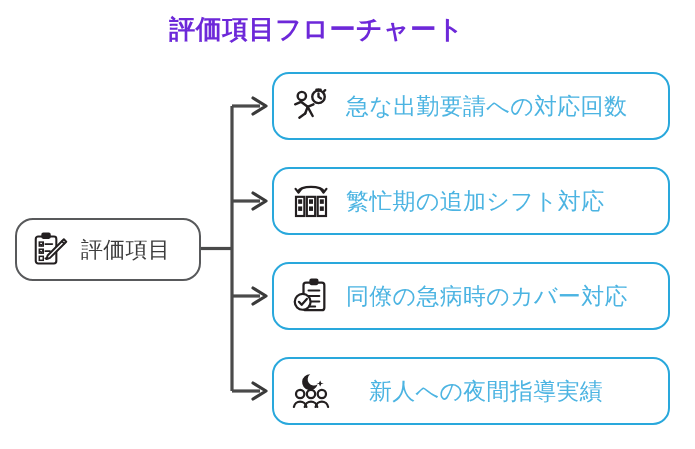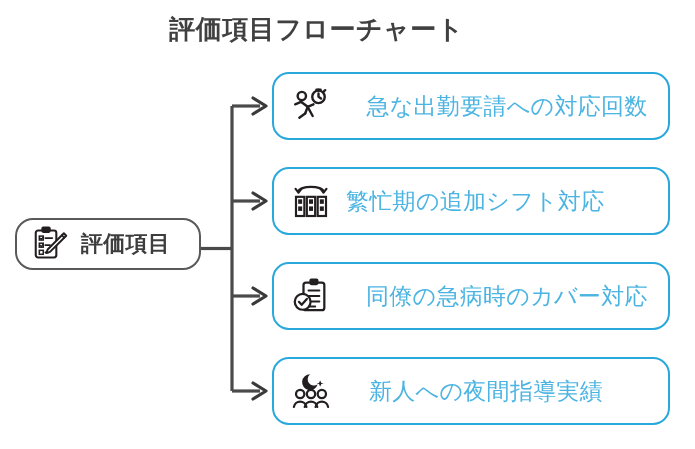--- a/index.html
+++ b/index.html
@@ -21,21 +21,21 @@
 
   
   #chart-title {
     position: absolute;
     left: 0;
     top: 10px;
     width: 633px;
     text-align: center;
     font-size: 26px;
     font-weight: bold;
-    color: #404040;
+    color: #6d28d9;
     letter-spacing: 0.5px;
     line-height: 38px;
     white-space: nowrap;
   }
 
   
   #connectors {
     position: absolute;
     left: 0;
     top: 0;
@@ -51,39 +51,38 @@
     display: flex;
     align-items: center;
     background: #ffffff;
     border-radius: 16px;
   }
 
   .node-root {
     left: 15px;
     top: 218px;
     width: 186px;
-    height: 52px;
+    height: 63px;
     border: 2px solid #58595b;
     border-radius: 18px;
     padding-left: 14px;
-    font-weight: bold;
   }
 
   .node-leaf {
     left: 272px;
     width: 398px;
     height: 68px;
     border: 2.5px solid #29a8dc;
     border-radius: 17px;
     padding-left: 16px;
   }
 
-  #node-leaf-0 { top: 72px; text-align: center; }
+  #node-leaf-0 { top: 72px; }
   #node-leaf-1 { top: 167px; justify-content: space-between; }
-  #node-leaf-2 { top: 262px; gap: 20px; }
+  #node-leaf-2 { top: 262px; }
   #node-leaf-3 { top: 357px; gap: 23px; }
 
   .node-icon {
     flex: 0 0 auto;
     width: 42px;
     height: 42px;
     display: flex;
     align-items: center;
     justify-content: center;
   }

